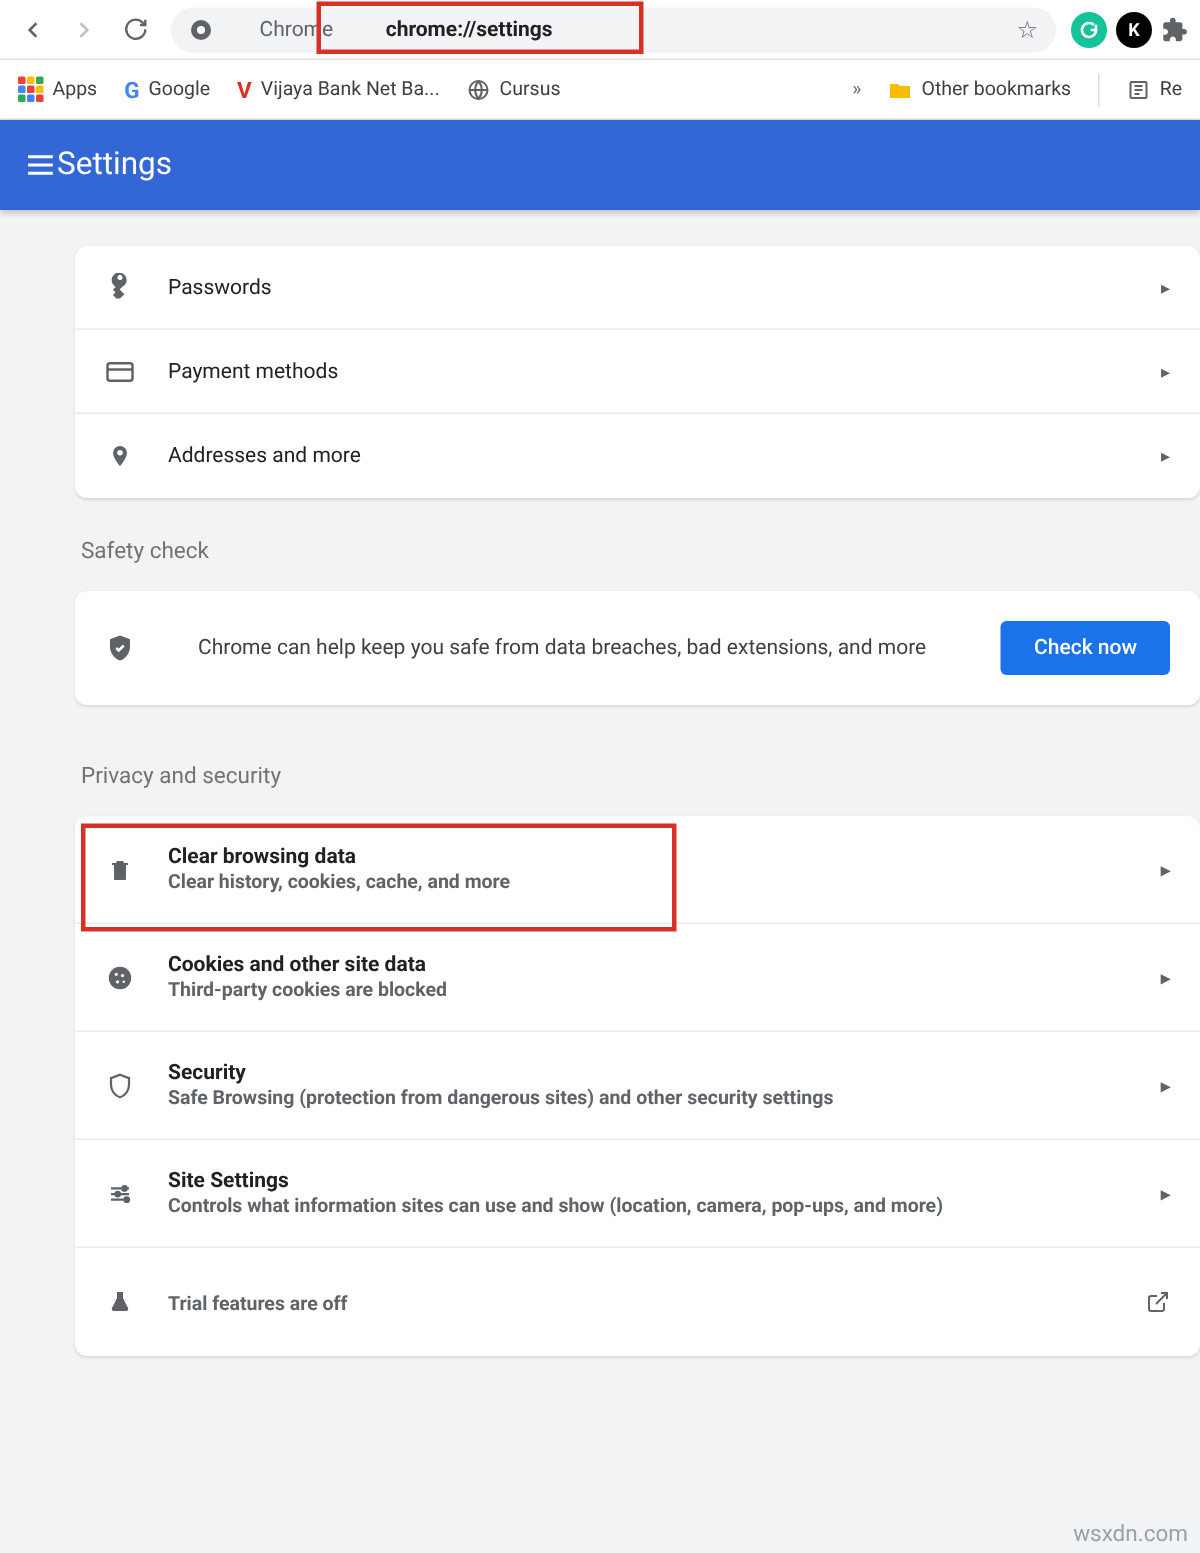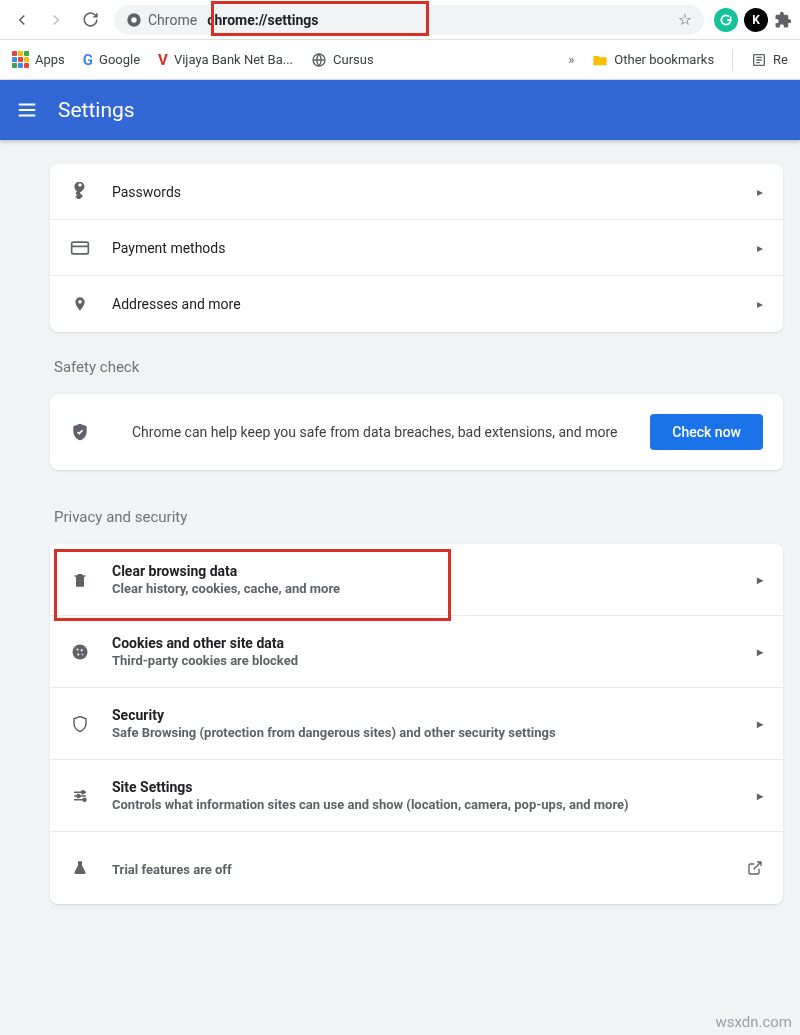--- a/index.html
+++ b/index.html
@@ -2,21 +2,21 @@
 <html><head>
   <meta charset="utf-8">
   <style>
     * { margin: 0; padding: 0; box-sizing: border-box; font-family: 'Segoe UI', Roboto, Arial, sans-serif; }
     body { width: 800px; height: 1035px; background: #f1f3f4; overflow: hidden; position: relative; }
     
     
     .browser-toolbar { height: 40px; background: #fff; display: flex; align-items: center; padding: 0 8px; gap: 6px; border-bottom: 1px solid #e0e0e0; }
     .nav-btn { width: 28px; height: 28px; display: flex; align-items: center; justify-content: center; border-radius: 50%; color: #5f6368; cursor: pointer; }
     .nav-btn.disabled { color: #bdc1c6; }
-    .omnibox-wrap { flex: 1; display: flex; align-items: center; background: #f1f3f4; border-radius: 16px; height: 30px; padding: 0 12px; margin: 0 4px; position: relative; }
+    .omnibox-wrap { flex: 1; display: flex; align-items: center; background: #f1f3f4; border-radius: 16px; height: 30px; padding: 0 12px; margin: 0 4px; position: relative; gap: 25px; }
     .omnibox-icon { color: #5f6368; font-size: 14px; margin-right: 6px; }
     .omnibox-label { color: #5f6368; font-size: 14px; margin-right: 10px; }
     .omnibox-url { color: #202124; font-size: 14px; flex: 1; font-weight: bold; }
     .omnibox-star { color: #5f6368; font-size: 16px; cursor: pointer; }
     .red-box-url { position: absolute; left: 211px; top: 1px; width: 218px; height: 35px; border: 3px solid #d93025; pointer-events: none; z-index: 5; }
     .ext-icon { width: 24px; height: 24px; border-radius: 50%; display: flex; align-items: center; justify-content: center; font-size: 14px; color: #fff; }
     .grammarly { background: #15c39a; }
     .kavatar { background: #000; color: #fff; font-weight: bold; font-size: 12px; }
     .puzzle { color: #5f6368; font-size: 18px; }
     
@@ -31,26 +31,26 @@
     .g-icon { font-weight: bold; font-size: 15px; }
     .g-icon .gb{color:#4285f4;}
     .v-icon { color: #d93025; font-weight: bold; font-size: 15px; }
     .globe-icon { color: #5f6368; font-size: 15px; }
     .bm-spacer { flex: 1; }
     .chevrons { color: #5f6368; font-size: 13px; }
     .folder-icon { color: #fbbc04; font-size: 15px; }
     .reading-list { color: #5f6368; font-size: 14px; }
     
     
-    .settings-header { height: 60px; background: #3367d6; display: flex; align-items: center; padding: 0 16px; gap: 20px; color: #fff; box-shadow: 0 2px 4px rgba(0,0,0,.2); }
+    .settings-header { height: 60px; background: #3367d6; display: flex; align-items: center; padding: 0 16px; color: #fff; box-shadow: 0 2px 4px rgba(0,0,0,.2); }
     .hamburger { cursor: pointer; }
     .settings-title { font-size: 21px; font-weight: 400; }
     
     
-    .content { padding: 24px 17px 0 50px; }
+    .content { padding: 24px 0 0 50px; }
     
     .card { background: #fff; border-radius: 8px; box-shadow: 0 1px 2px rgba(60,64,67,.15); overflow: hidden; margin-bottom: 26px; }
     
     .row { display: flex; align-items: center; padding: 14px 20px; border-bottom: 1px solid #e8eaed; min-height: 56px; cursor: pointer; }
     .row:last-child { border-bottom: none; }
     .row-icon { width: 20px; height: 20px; color: #5f6368; margin-right: 22px; flex-shrink: 0; display: flex; align-items: center; justify-content: center; }
     .row-text { flex: 1; }
     .row-title { font-size: 14px; color: #202124; }
     .row-subtitle { font-size: 13px; color: #5f6368; margin-top: 2px; }
     .row-arrow { color: #5f6368; font-size: 12px; }

